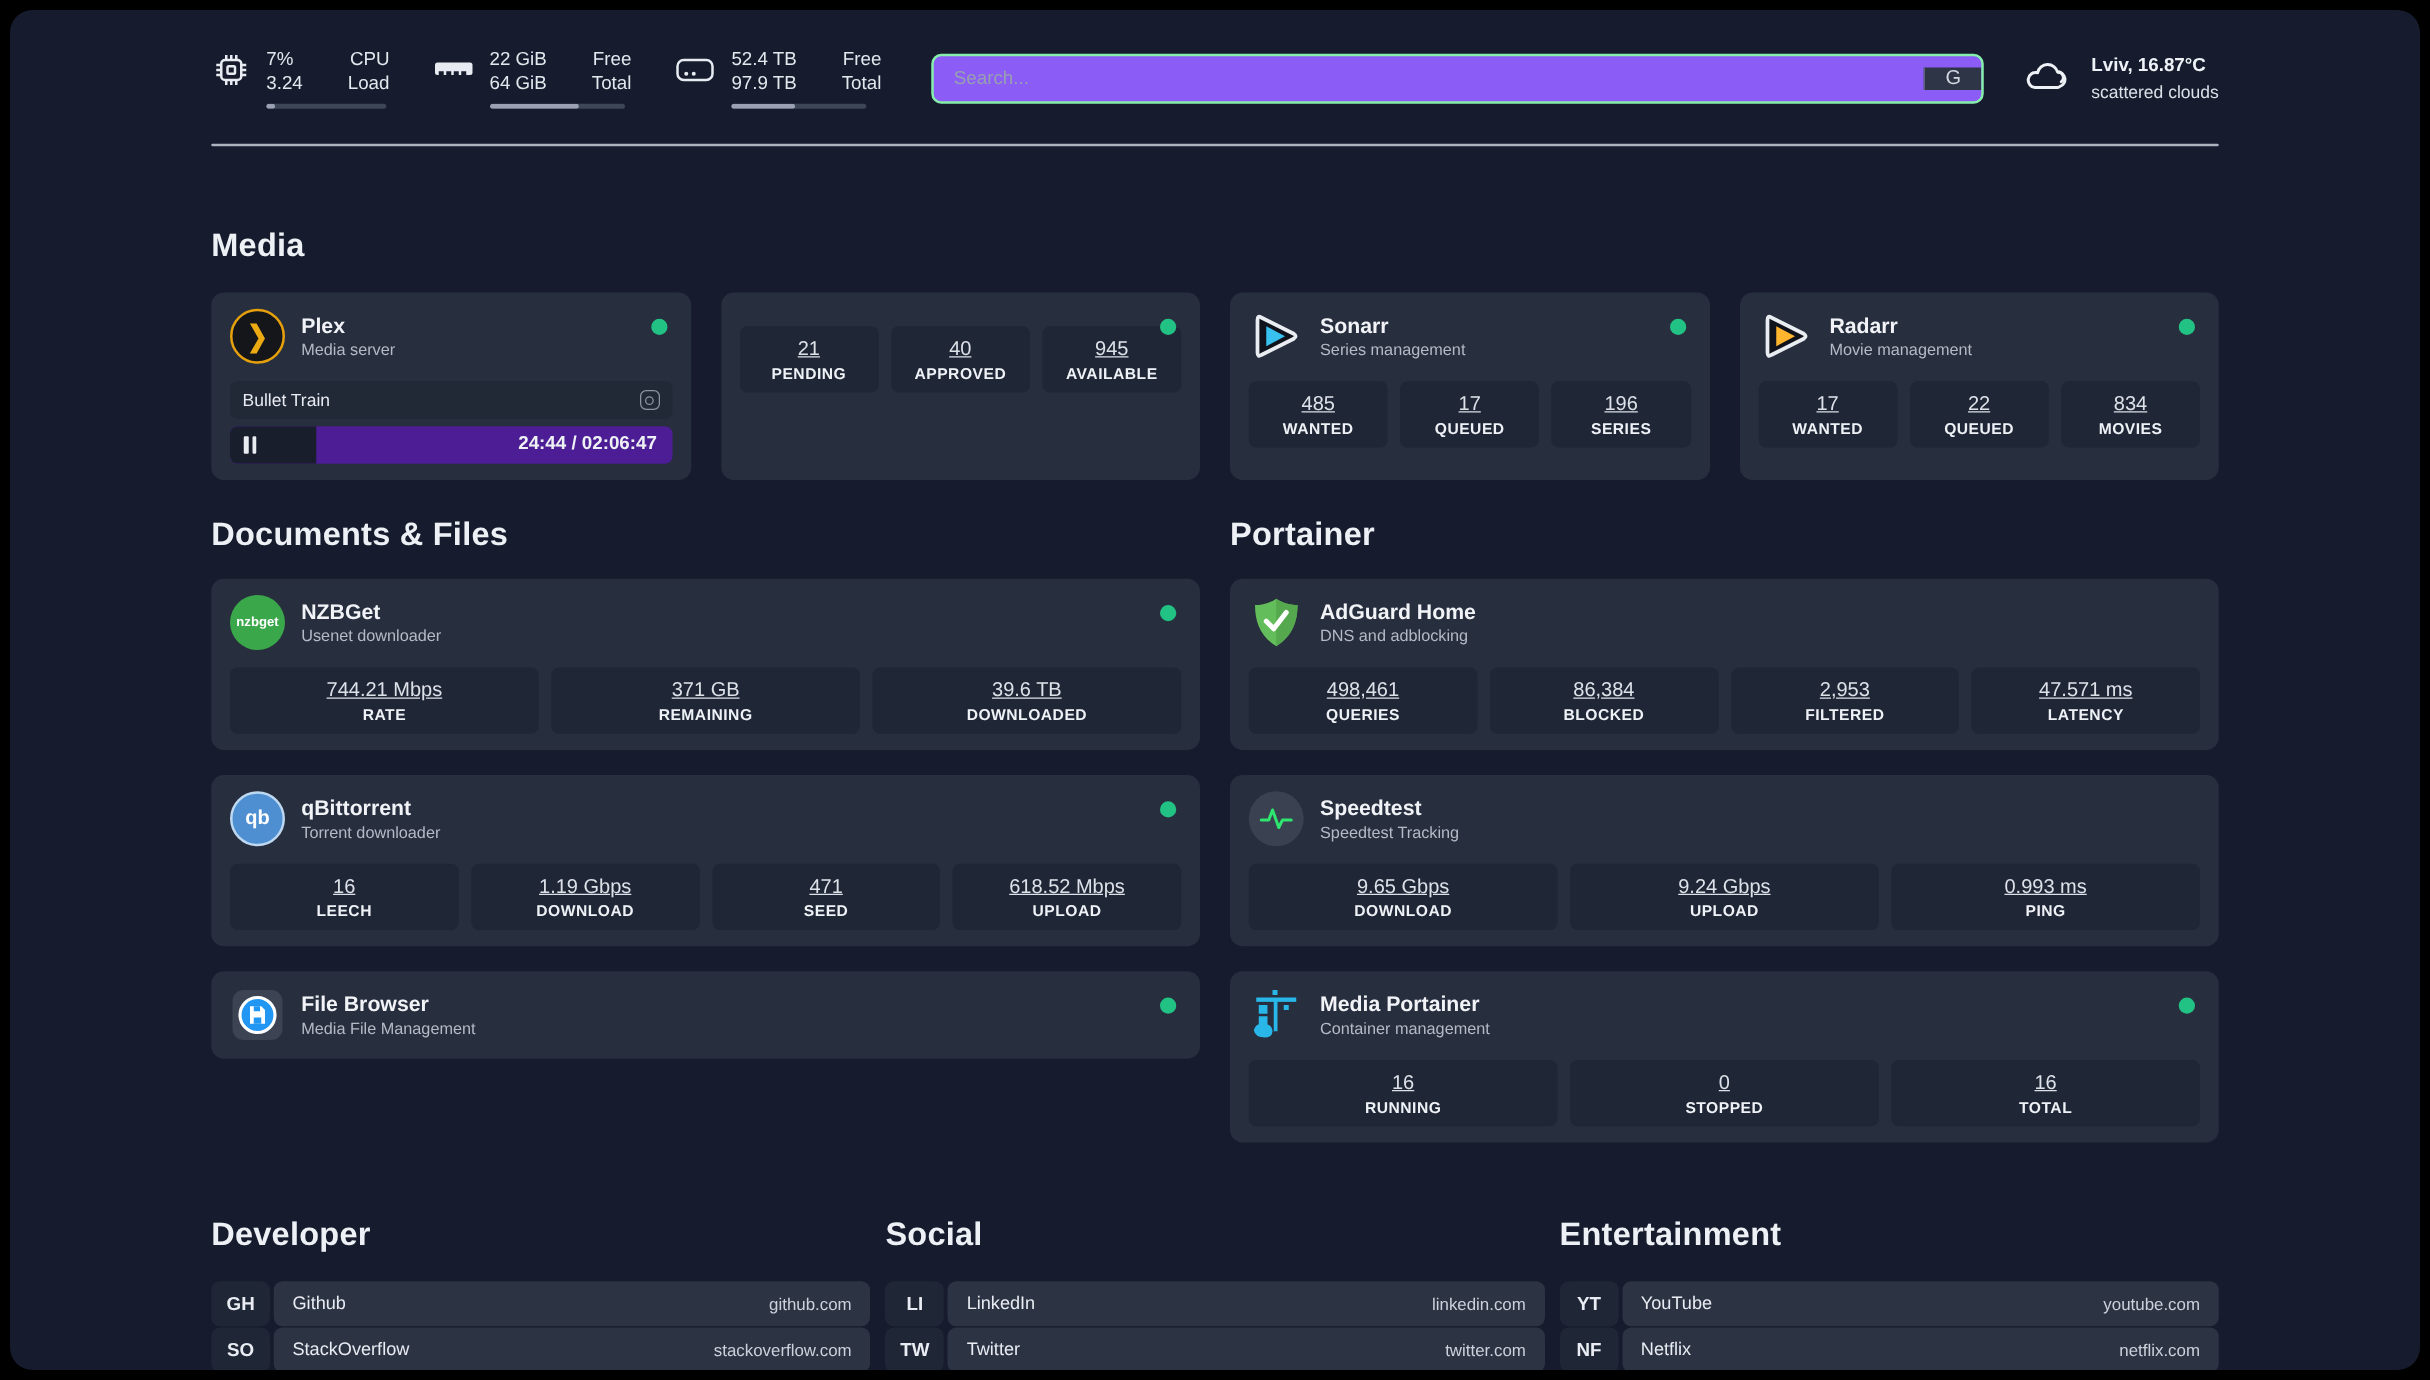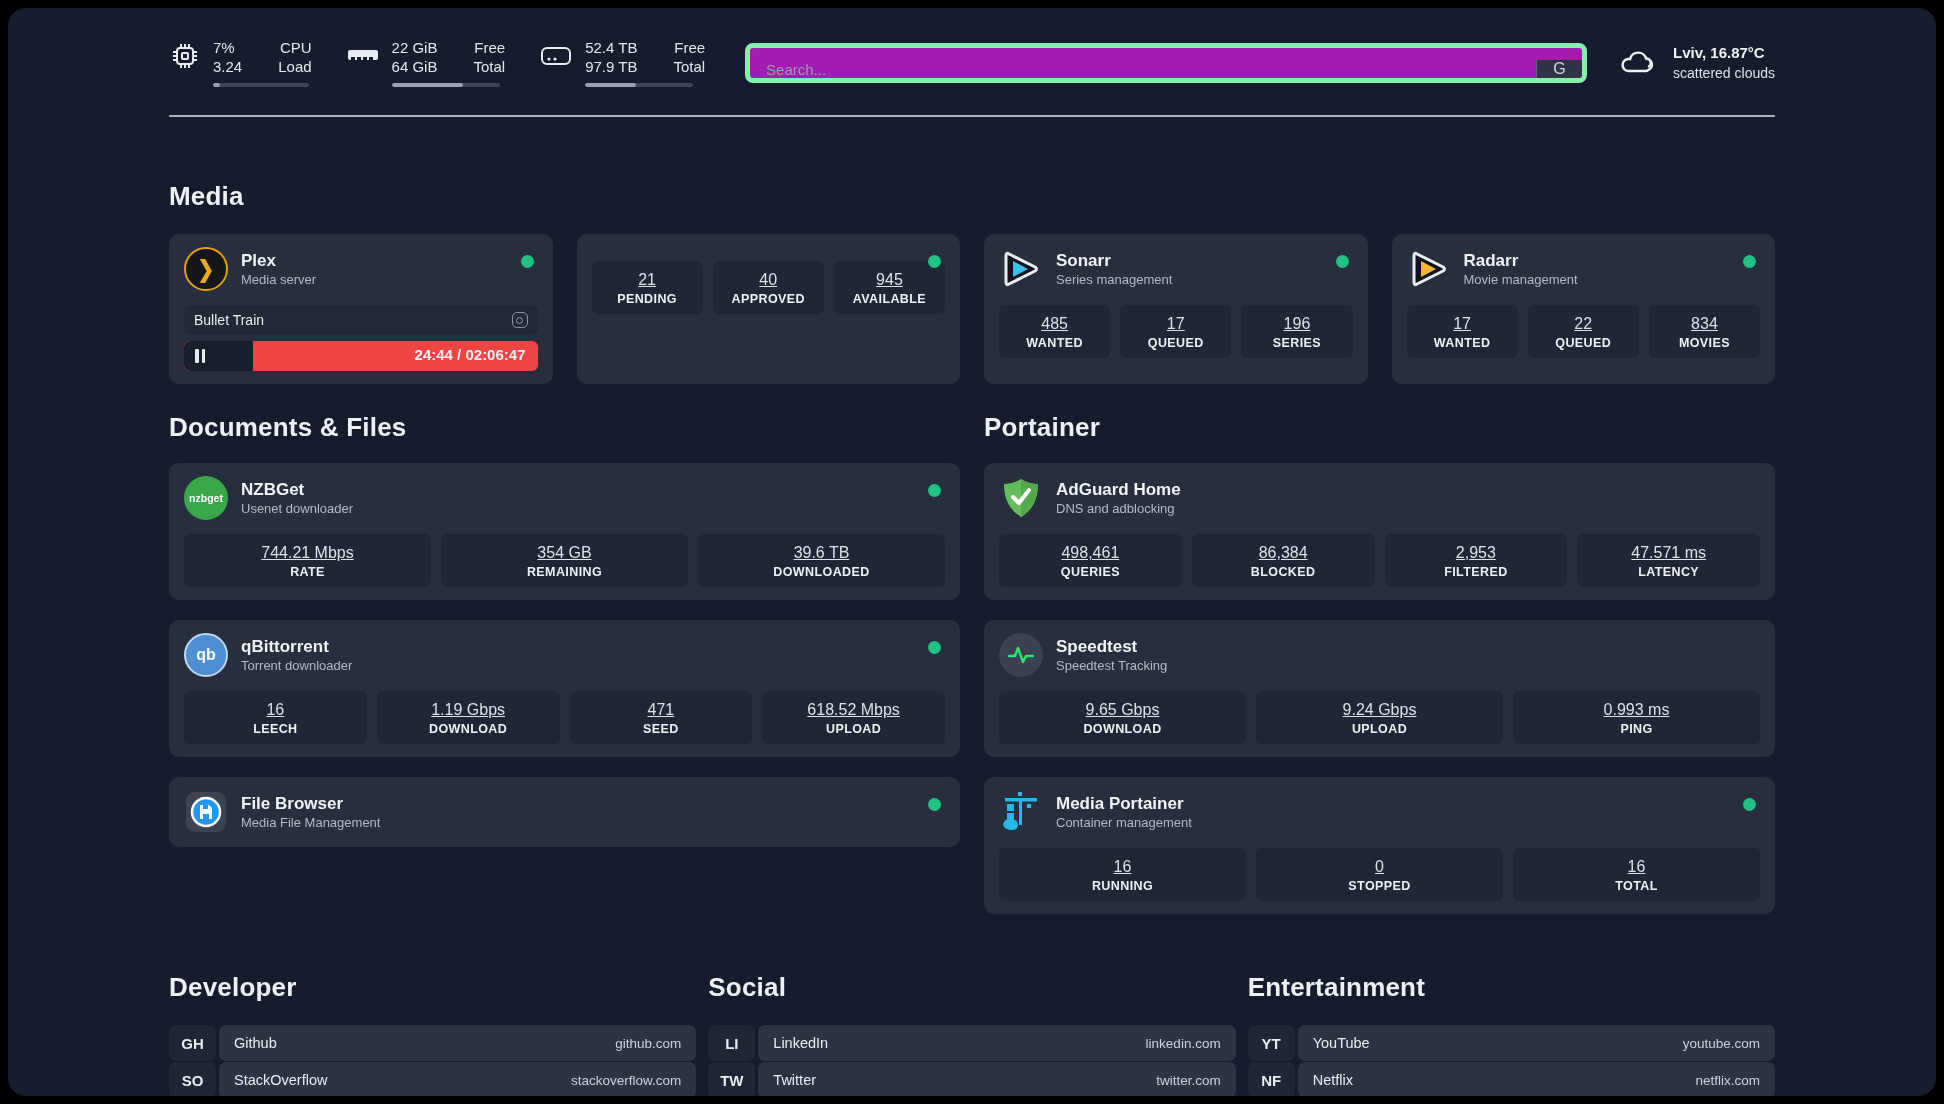--- a/index.html
+++ b/index.html
@@ -14,22 +14,22 @@
   .topbar { display:flex; align-items:center; margin-top:30px; }
   .sys-group { display:flex; align-items:flex-start; margin-right:34px; }
   .sys-icon { color:#e8ebf2; margin-right:12px; margin-top:2px; }
   .sys-body { display:flex; flex-direction:column; }
   .sys-rows { display:flex; gap:36px; }
   .sys-col { display:flex; flex-direction:column; line-height:19px; font-size:15px; color:#e3e7ee; }
   .sys-col.right { text-align:right; }
   .sys-bar { margin-top:7px; height:4px; border-radius:2px; background:#3d4656; overflow:hidden; }
   .sys-bar > span { display:block; height:100%; background:#99a1b2; border-radius:2px; }
 
-  .search-wrap { flex:1; display:flex; align-items:flex-end; height:40px; margin:0 30px 0 6px;
-    background:#a21caf; border:5px solid #86efac; border-radius:8px; overflow:hidden; }
+  .search-wrap { flex:1; display:flex; align-items:center; height:40px; margin:0 30px 0 6px;
+    background:#8b5cf6; border:2px solid #86efac; border-radius:8px; overflow:hidden; }
   .search-input { flex:1; background:transparent; border:none; outline:none; padding:0 16px;
     color:#e8ebf2; font-size:15px; font-family:"Liberation Sans", sans-serif; }
   .search-input::placeholder { color:#98a0b0; }
   .search-engine { width:46px; display:flex; align-items:center; justify-content:center;
     background:#2d3547; border-left:1px solid #5a6378; color:#d3d8e1; font-size:16px; cursor:pointer; }
 
   .weather { display:flex; align-items:center; gap:14px; }
   .weather-txt { display:flex; flex-direction:column; line-height:20px; }
   .weather-loc { font-size:15px; color:#eef1f6; font-weight:600; }
   .weather-cond { font-size:14px; color:#dde1e9; }
@@ -57,21 +57,21 @@
   .tile-value { font-size:16px; color:#dde1e8; line-height:20px;text-decoration:underline; }
   .tile-label { font-size:12.5px; font-weight:700; color:#eef1f5; letter-spacing:.4px; margin-top:2px; }
 
   
   .np-row { margin-top:14px; height:30px; background:#212836; border-radius:6px;
     display:flex; align-items:center; justify-content:space-between; padding:0 10px; }
   .np-title { font-size:14px; color:#e8ebf1; }
   .np-device { width:16px; height:16px; border:1.5px solid #8d95a5; border-radius:5px;
     display:flex; align-items:center; justify-content:center; }
   .np-device i { display:block; width:7px; height:7px; border:1.5px solid #8d95a5; border-radius:50%; }
-  .np-progress { position:relative; margin-top:6px; height:30px; background:#ef4444; border-radius:6px; overflow:hidden; }
+  .np-progress { position:relative; margin-top:6px; height:30px; background:#4c1d95; border-radius:6px; overflow:hidden; }
   .np-elapsed { position:absolute; left:0; top:0; bottom:0; background:#181e2c; border-radius:6px 0 0 6px; }
   .np-pause { position:absolute; left:11px; top:8px; display:flex; gap:3px; }
   .np-pause i { display:block; width:3.5px; height:14px; background:#e9ecf1; border-radius:1px; }
   .np-time { position:absolute; right:12px; top:5px; font-size:15px; font-weight:600; color:#eef1f4; }
 
   
   .icon-circle { width:44px; height:44px; border-radius:50%; display:flex; align-items:center; justify-content:center; }
   .plex-circle { background:#15161a; border:2.5px solid #e5a00d; }
   .plex-chevron { color:#ebaa12; font-size:20px; font-weight:700; transform:scaleY(1.15); }
   .nzb-circle { background:#3aa74a; }
@@ -322,21 +322,21 @@
               <div class="app-name">NZBGet</div>
               <div class="app-sub">Usenet downloader</div>
             </div>
           </div>
           <div class="tiles">
             <div class="tile">
               <div class="tile-value">744.21 Mbps</div>
               <div class="tile-label">RATE</div>
             </div>
             <div class="tile">
-              <div class="tile-value">354 GB</div>
+              <div class="tile-value">371 GB</div>
               <div class="tile-label">REMAINING</div>
             </div>
             <div class="tile">
               <div class="tile-value">39.6 TB</div>
               <div class="tile-label">DOWNLOADED</div>
             </div>
           </div>
         </div>
 
         <div class="card">

